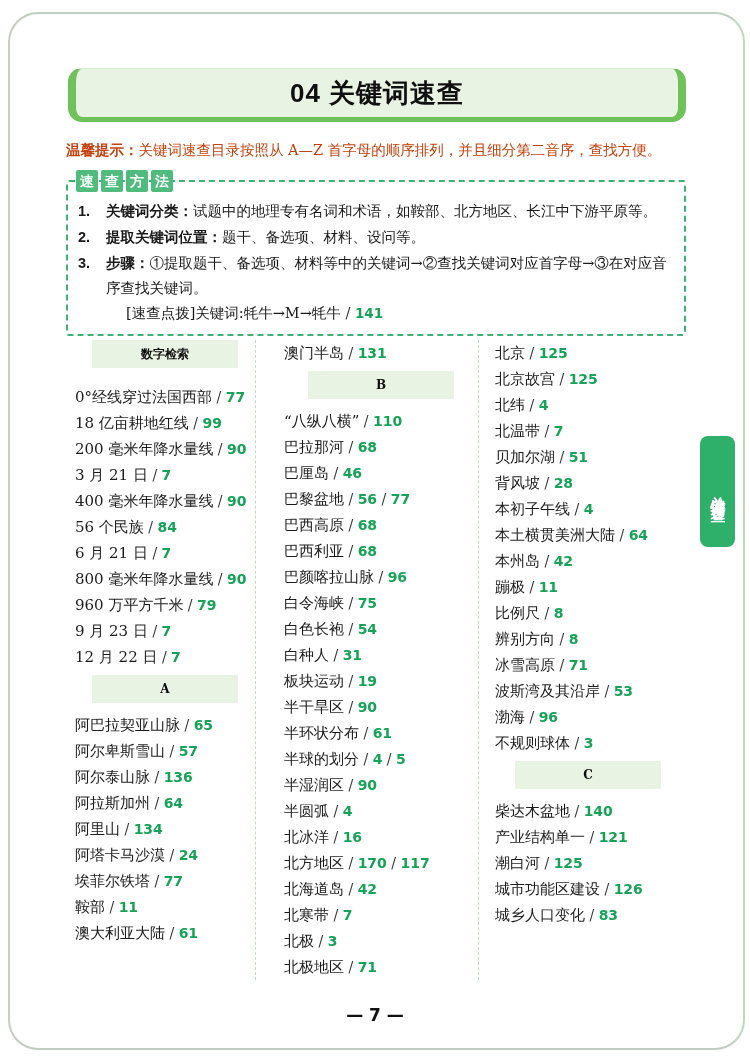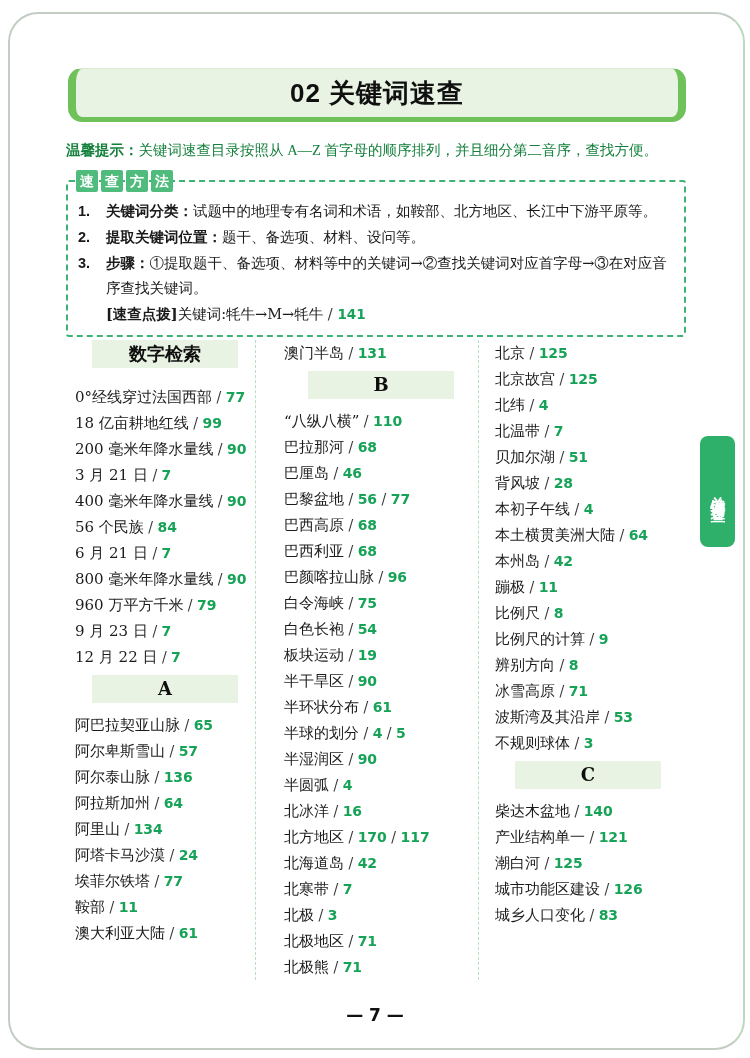--- a/index.html
+++ b/index.html
@@ -19,54 +19,54 @@
     border-left:8px solid var(--accent-green,#6fc15a);
     border-right:8px solid var(--accent-green,#6fc15a);
     border-bottom:5px solid var(--accent-green,#6fc15a);
     border-top:1px solid #d8ecd2;
     border-radius:14px;
     display:flex; align-items:center; justify-content:center;
     font-family:"Liberation Sans","DejaVu Sans",sans-serif; font-weight:bold;
     font-size:26px; color:#101010; letter-spacing:1px;
   }
   .tip { position:absolute; left:66px; top:140px; width:622px; margin:0;
-    font-size:14.5px; line-height:20px; color:#15803d;font-family:Liberation Serif, serif; }
+    font-size:14.5px; line-height:20px; color:#c2410c; }
   .tip b { font-weight:bold; }
   .method-box {
     position:absolute; left:66px; top:180px; width:620px; box-sizing:border-box;
     border:2px dashed var(--dashed-green,#3db274); border-radius:3px;
     padding:16px 10px 8px 10px; font-size:14.5px; line-height:25px;
   }
   .method-tag { position:absolute; top:-12px; left:8px; display:flex; gap:3px; }
   .tag-char {
     width:22px; height:22px; background:var(--tag-green,#4fbc7d); color:#fff;
     font-family:"Liberation Sans",sans-serif; font-weight:bold; font-size:14px;
     line-height:22px; text-align:center; border-radius:2px;
   }
   .m-item { padding-left:28px; }
   .m-num { display:inline-block; width:28px; margin-left:-28px; font-weight:bold;
     font-family:"Liberation Sans","DejaVu Sans",sans-serif; }
   .m-label { font-weight:bold; }
   .method-note { padding-left:28px; }
-  .method-note b { font-weight:bold; }
+  .method-note b { font-weight:normal;margin-left:20px; }
   .pg { color:var(--num-green,#17a357); font-family:"DejaVu Sans","Liberation Sans",sans-serif;
     font-weight:bold; font-size:13.5px; }
   .sep { color:#333; }
   .index { position:absolute; left:75px; top:340px; width:606px; display:flex; }
   .col  { box-sizing:border-box; }
   .col1 { width:180px; }
   .col2 { width:223px; border-left:1px dashed var(--divider-green,#b9dfbc); padding-left:28px; }
   .col3 { width:203px; border-left:1px dashed var(--divider-green,#b9dfbc); padding-left:16px; }
   .entry { height:26px; line-height:26px; white-space:nowrap; font-size:15px; color:#1c1c1c; }
   .entry .sep { font-size:14px; }
   .entry .pg { font-size:14px; }
   .section-header {
     width:146px; height:28px; margin:5px auto 9px;
     background:var(--light-green-fill,#e9f3e3); text-align:center;
-    font-weight:bold; font-size:18px; line-height:28px; color:#0e0e0e;
+    font-weight:bold; font-size:12px; line-height:28px; color:#0e0e0e;
   }
   .col .section-header:first-child { margin-top:0; margin-bottom:16px; }
   .footer { position:absolute; top:1005px; left:0; width:750px; text-align:center;
     font-family:"DejaVu Sans","Liberation Sans",sans-serif; font-weight:bold;
     font-size:17px; color:#111; }
   .side-tab {
     position:absolute; left:700px; top:436px; width:35px; height:111px;
     background:var(--tab-green,#2eb06a); border-radius:8px; color:#fff;
     display:flex; align-items:center; justify-content:center;
     writing-mode:vertical-rl; text-orientation:upright;
@@ -74,21 +74,21 @@
     font-size:15px; letter-spacing:3px;
   }
 </style>
 </head>
 <body>
 
 <div class="page">
   <div class="outer-frame"></div>
 
   <div class="title-banner">
-    <span>02 关键词速查</span>
+    <span>04 关键词速查</span>
   </div>
 
   <p class="tip">
     <b>温馨提示：</b><span>关键词速查目录按照从 A—Z 首字母的顺序排列，并且细分第二音序，查找方便。</span>
   </p>
 
   <div class="method-box">
     <div class="method-tag">
         <span class="tag-char">速</span>
         <span class="tag-char">查</span>
@@ -135,50 +135,50 @@
         <div class="section-header">B</div>
         <div class="entry"><span class="term">“八纵八横”</span><span class="sep"> / </span><span class="pg">110</span></div>
         <div class="entry"><span class="term">巴拉那河</span><span class="sep"> / </span><span class="pg">68</span></div>
         <div class="entry"><span class="term">巴厘岛</span><span class="sep"> / </span><span class="pg">46</span></div>
         <div class="entry"><span class="term">巴黎盆地</span><span class="sep"> / </span><span class="pg">56</span><span class="sep"> / </span><span class="pg">77</span></div>
         <div class="entry"><span class="term">巴西高原</span><span class="sep"> / </span><span class="pg">68</span></div>
         <div class="entry"><span class="term">巴西利亚</span><span class="sep"> / </span><span class="pg">68</span></div>
         <div class="entry"><span class="term">巴颜喀拉山脉</span><span class="sep"> / </span><span class="pg">96</span></div>
         <div class="entry"><span class="term">白令海峡</span><span class="sep"> / </span><span class="pg">75</span></div>
         <div class="entry"><span class="term">白色长袍</span><span class="sep"> / </span><span class="pg">54</span></div>
+        <div class="entry"><span class="term">白种人</span><span class="sep"> / </span><span class="pg">31</span></div>
         <div class="entry"><span class="term">板块运动</span><span class="sep"> / </span><span class="pg">19</span></div>
         <div class="entry"><span class="term">半干旱区</span><span class="sep"> / </span><span class="pg">90</span></div>
         <div class="entry"><span class="term">半环状分布</span><span class="sep"> / </span><span class="pg">61</span></div>
         <div class="entry"><span class="term">半球的划分</span><span class="sep"> / </span><span class="pg">4</span><span class="sep"> / </span><span class="pg">5</span></div>
         <div class="entry"><span class="term">半湿润区</span><span class="sep"> / </span><span class="pg">90</span></div>
         <div class="entry"><span class="term">半圆弧</span><span class="sep"> / </span><span class="pg">4</span></div>
         <div class="entry"><span class="term">北冰洋</span><span class="sep"> / </span><span class="pg">16</span></div>
         <div class="entry"><span class="term">北方地区</span><span class="sep"> / </span><span class="pg">170</span><span class="sep"> / </span><span class="pg">117</span></div>
         <div class="entry"><span class="term">北海道岛</span><span class="sep"> / </span><span class="pg">42</span></div>
         <div class="entry"><span class="term">北寒带</span><span class="sep"> / </span><span class="pg">7</span></div>
         <div class="entry"><span class="term">北极</span><span class="sep"> / </span><span class="pg">3</span></div>
         <div class="entry"><span class="term">北极地区</span><span class="sep"> / </span><span class="pg">71</span></div>
-        <div class="entry"><span class="term">北极熊</span><span class="sep"> / </span><span class="pg">71</span></div>
       </div>
       <div class="col col3">
         <div class="entry"><span class="term">北京</span><span class="sep"> / </span><span class="pg">125</span></div>
         <div class="entry"><span class="term">北京故宫</span><span class="sep"> / </span><span class="pg">125</span></div>
         <div class="entry"><span class="term">北纬</span><span class="sep"> / </span><span class="pg">4</span></div>
         <div class="entry"><span class="term">北温带</span><span class="sep"> / </span><span class="pg">7</span></div>
         <div class="entry"><span class="term">贝加尔湖</span><span class="sep"> / </span><span class="pg">51</span></div>
         <div class="entry"><span class="term">背风坡</span><span class="sep"> / </span><span class="pg">28</span></div>
         <div class="entry"><span class="term">本初子午线</span><span class="sep"> / </span><span class="pg">4</span></div>
         <div class="entry"><span class="term">本土横贯美洲大陆</span><span class="sep"> / </span><span class="pg">64</span></div>
         <div class="entry"><span class="term">本州岛</span><span class="sep"> / </span><span class="pg">42</span></div>
         <div class="entry"><span class="term">蹦极</span><span class="sep"> / </span><span class="pg">11</span></div>
         <div class="entry"><span class="term">比例尺</span><span class="sep"> / </span><span class="pg">8</span></div>
-        <div class="entry"><span class="term">比例尺的计算</span><span class="sep"> / </span><span class="pg">9</span></div>
         <div class="entry"><span class="term">辨别方向</span><span class="sep"> / </span><span class="pg">8</span></div>
         <div class="entry"><span class="term">冰雪高原</span><span class="sep"> / </span><span class="pg">71</span></div>
         <div class="entry"><span class="term">波斯湾及其沿岸</span><span class="sep"> / </span><span class="pg">53</span></div>
+        <div class="entry"><span class="term">渤海</span><span class="sep"> / </span><span class="pg">96</span></div>
         <div class="entry"><span class="term">不规则球体</span><span class="sep"> / </span><span class="pg">3</span></div>
         <div class="section-header">C</div>
         <div class="entry"><span class="term">柴达木盆地</span><span class="sep"> / </span><span class="pg">140</span></div>
         <div class="entry"><span class="term">产业结构单一</span><span class="sep"> / </span><span class="pg">121</span></div>
         <div class="entry"><span class="term">潮白河</span><span class="sep"> / </span><span class="pg">125</span></div>
         <div class="entry"><span class="term">城市功能区建设</span><span class="sep"> / </span><span class="pg">126</span></div>
         <div class="entry"><span class="term">城乡人口变化</span><span class="sep"> / </span><span class="pg">83</span></div>
       </div>
     </div>
 

